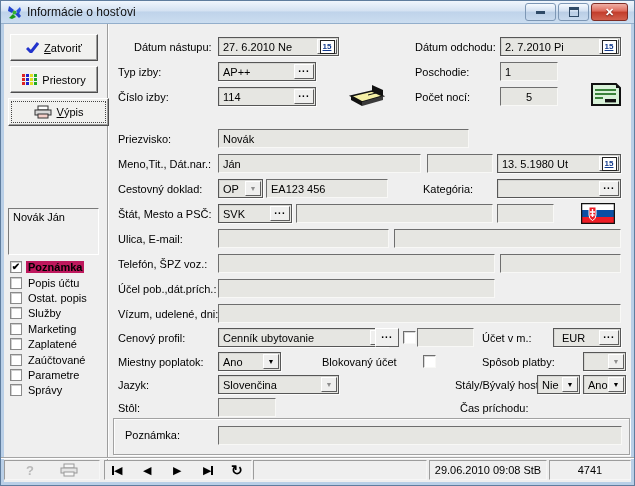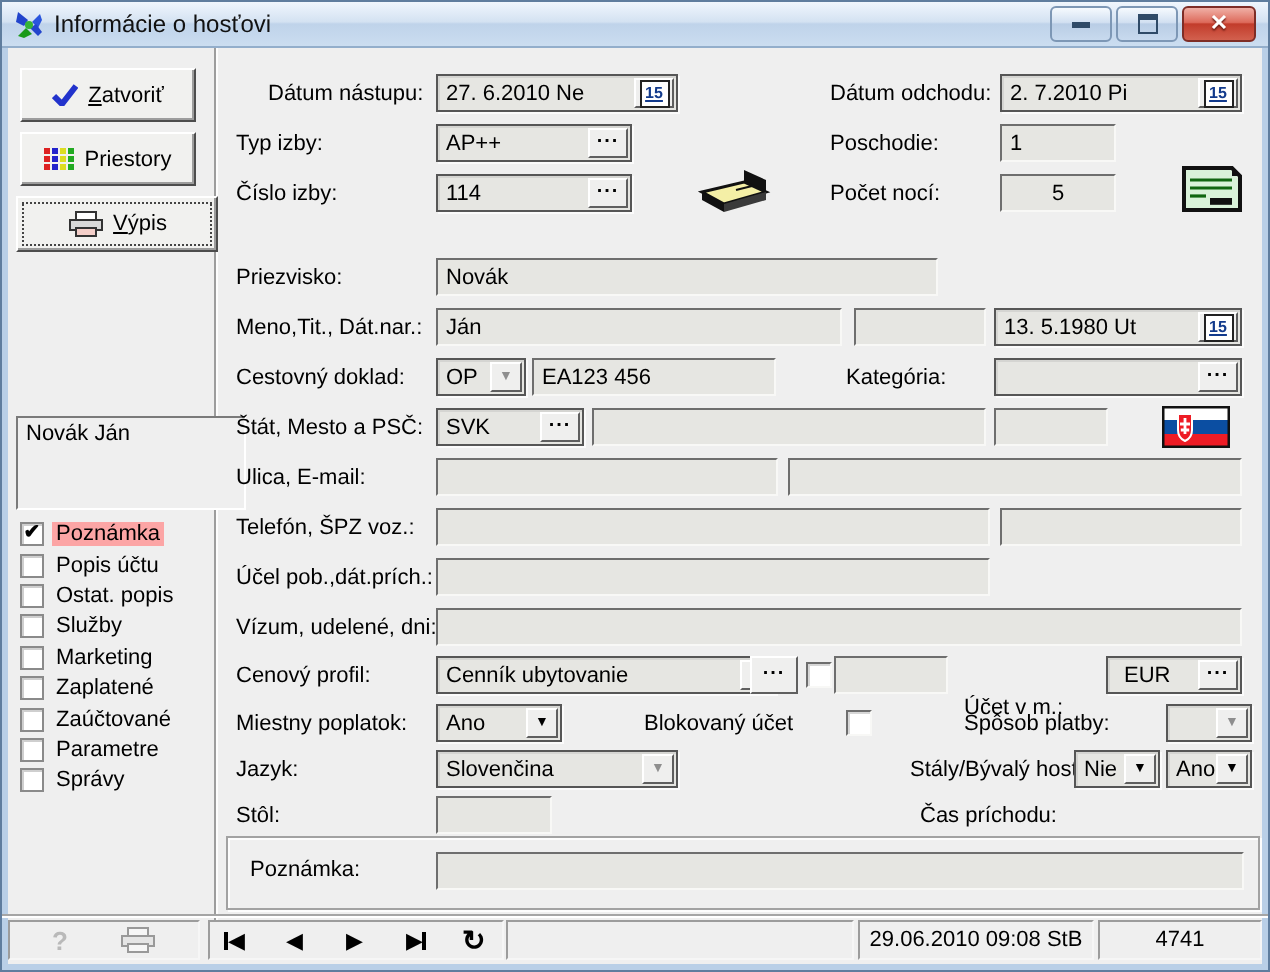--- a/index.html
+++ b/index.html
@@ -23,28 +23,28 @@
   .push{position:absolute;background:#f1f1ef;border:1px solid;border-color:#ffffff #4d4d4d #4d4d4d #ffffff;
         box-shadow:inset -1px -1px 0 #9d9d9d;display:flex;align-items:center;justify-content:center;gap:5px;box-sizing:border-box;}
   .push.dotted{outline:1px dotted #444;outline-offset:-4px;}
   .mn::first-letter{text-decoration:underline;}
   .grid-ico{display:grid;grid-template-columns:repeat(4,3px);grid-template-rows:repeat(3,3px);gap:1px;}
   .grid-ico i{display:block;}
   .grid-ico i:nth-child(4n+1){background:#d22;}
   .grid-ico i:nth-child(4n+2){background:#22c;}
   .grid-ico i:nth-child(4n+3){background:#dd2;}
   .grid-ico i:nth-child(4n+4){background:#2a2;}
-  .sunkbox{position:absolute;left:8px;top:208px;width:115px;height:47px;box-sizing:border-box;background:#efefef;
+  .sunkbox{position:absolute;left:8px;top:208px;width:91px;height:47px;box-sizing:border-box;background:#efefef;
         border:1px solid;border-color:#7a7a7a #ffffff #ffffff #7a7a7a;padding:2px 4px;}
   .chkrow{position:absolute;left:10px;height:15px;display:flex;align-items:center;gap:4px;white-space:nowrap;}
   .cb{width:12px;height:12px;box-sizing:border-box;background:#fff;border:1px solid #8a8a8a;
       box-shadow:inset 1px 1px 0 #cfcfcf;display:flex;align-items:center;justify-content:center;
       font-size:10px;line-height:10px;font-weight:bold;color:#000;flex:none;}
   .cl{padding:0 2px;}
-  .cl.sel{background:#fca5a5;}
+  .cl.sel{background:#be185d;font-weight:bold;}
   
   .lbl{position:absolute;white-space:nowrap;color:#000;}
   .fld{position:absolute;box-sizing:border-box;height:19px;background:#e6e6e2;
        border:1px solid;border-color:#6e6e6e #f8f8f6 #f8f8f6 #6e6e6e;
        display:flex;align-items:center;padding:0 4px;white-space:nowrap;overflow:hidden;}
   .fld.framed{border:1px solid #565656;box-shadow:1px 1px 0 #fbfbfb, inset 1px 1px 0 rgba(0,0,0,0.07);}
   .fld.pad-r{padding-right:23px;}
   .fld.center{justify-content:center;}
   .inner-btn{position:absolute;right:1px;top:1px;bottom:1px;width:20px;box-sizing:border-box;background:#efefee;
        border:1px solid;border-color:#ffffff #5f5f5f #5f5f5f #ffffff;display:flex;align-items:center;justify-content:center;}
@@ -314,21 +314,21 @@
         <span class="dd dis">▼</span>
       </span>
   </div>
   <div class="inner-btn" style="position:absolute;left:375px;top:328px;width:24px;height:19px;right:auto;bottom:auto;">
     <span class="dots">...</span>
   </div>
   <div class="formcb" style="left:403px;top:331px;"></div>
   <div class="fld" style="left:417px;top:328px;width:57px;">
     <span></span>
   </div>
-  <span class="lbl" style="left:482px;top:348px;text-align:right;">Účet v m.:</span>
+  <span class="lbl" style="left:482px;top:332px;text-align:right;">Účet v m.:</span>
   <div class="fld framed pad-r" style="left:553px;top:328px;width:68px;padding-left:8px;">
     <span>EUR</span>
     <span class="inner-btn">
         <span class="dots">...</span>
       </span>
   </div>
 
   <span class="lbl" style="left:118px;top:356px;">Miestny poplatok:</span>
   <div class="fld framed pad-r" style="left:218px;top:352px;width:63px;padding-right:18px;">
     <span>Ano</span>

